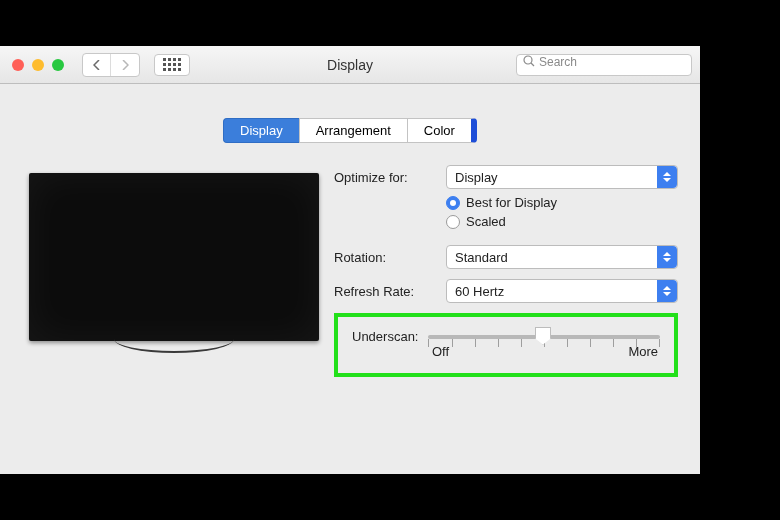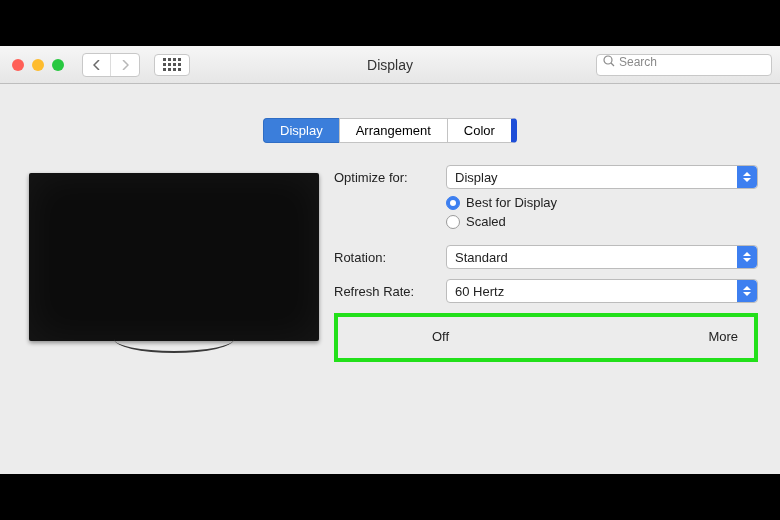--- a/index.html
+++ b/index.html
@@ -1,17 +1,17 @@
 <!DOCTYPE html>
 <html><head>
 <meta charset="utf-8">
 <style>
   * { box-sizing: border-box; margin: 0; padding: 0; font-family: -apple-system, "Helvetica Neue", Helvetica, Arial, sans-serif; }
   body { background: #000; width: 780px; height: 520px; overflow: hidden; }
-  .frame { position: absolute; left: 0; top: 46px; width: 780px; height: 428px; background: #ececec; }
+  .frame { position: absolute; left: 0; top: 46px; width: 700px; height: 428px; background: #ececec; }
   .titlebar { height: 38px; background: linear-gradient(#f6f6f6,#e6e6e6); border-bottom: 1px solid #bdbdbd; display: flex; align-items: center; position: relative; }
   .traffic { display: flex; gap: 8px; margin-left: 12px; }
   .dot { width: 12px; height: 12px; border-radius: 50%; }
   .dot.red { background: #ff5f57; }
   .dot.yellow { background: #febc2e; }
   .dot.green { background: #28c840; }
   .nav-btns { display: flex; margin-left: 18px; border: 1px solid #c8c8c8; border-radius: 4px; overflow: hidden; background: #fff; }
   .nav-btn { width: 28px; height: 22px; display: flex; align-items: center; justify-content: center; color: #6a6a6a; border-right: 1px solid #dcdcdc; font-size: 14px; }
   .nav-btn:last-child { border-right: none; }
   .apps-btn { margin-left: 14px; width: 36px; height: 22px; border: 1px solid #c8c8c8; border-radius: 4px; background: #fff; display: flex; align-items: center; justify-content: center; }
@@ -143,20 +143,41 @@
 
         <div class="row">
           <div class="row-label">Refresh Rate:</div>
           <div class="select">
             <span>60 Hertz</span>
             <div class="select-caret"></div>
           </div>
         </div>
 
         <div class="underscan-box">
+          <div class="underscan-row">
+            <div class="underscan-label">Underscan:</div>
+            <div class="slider-wrap">
+              <div class="track">
+                <div class="ticks">
+                  <span></span>
+                    <span></span>
+                    <span></span>
+                    <span></span>
+                    <span></span>
+                    <span></span>
+                    <span></span>
+                    <span></span>
+                    <span></span>
+                    <span></span>
+                    <span></span>
+                </div>
+              </div>
+              <div class="thumb"></div>
+            </div>
+          </div>
           <div class="slider-labels">
             <span style="margin-left:78px">Off</span>
             <span>More</span>
           </div>
         </div>
 
       </div>
     </div>
   </div>
 </div>

